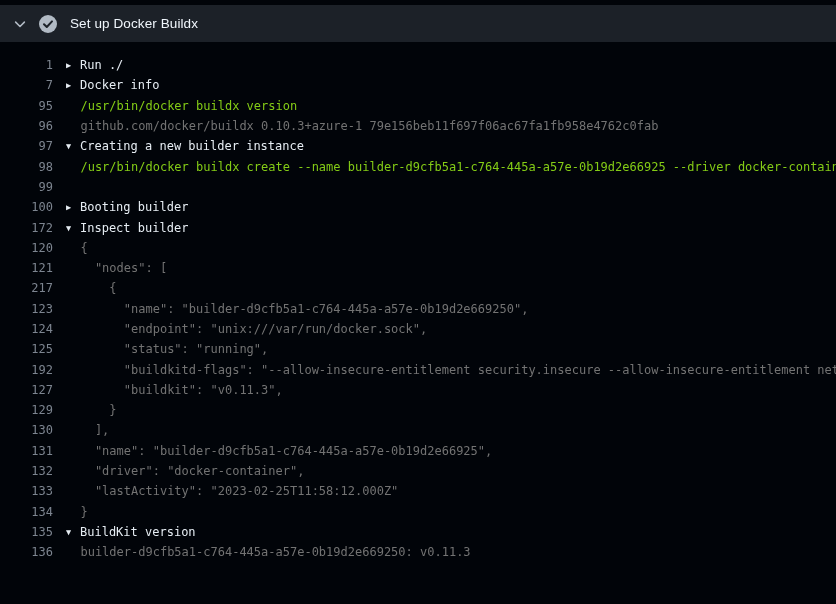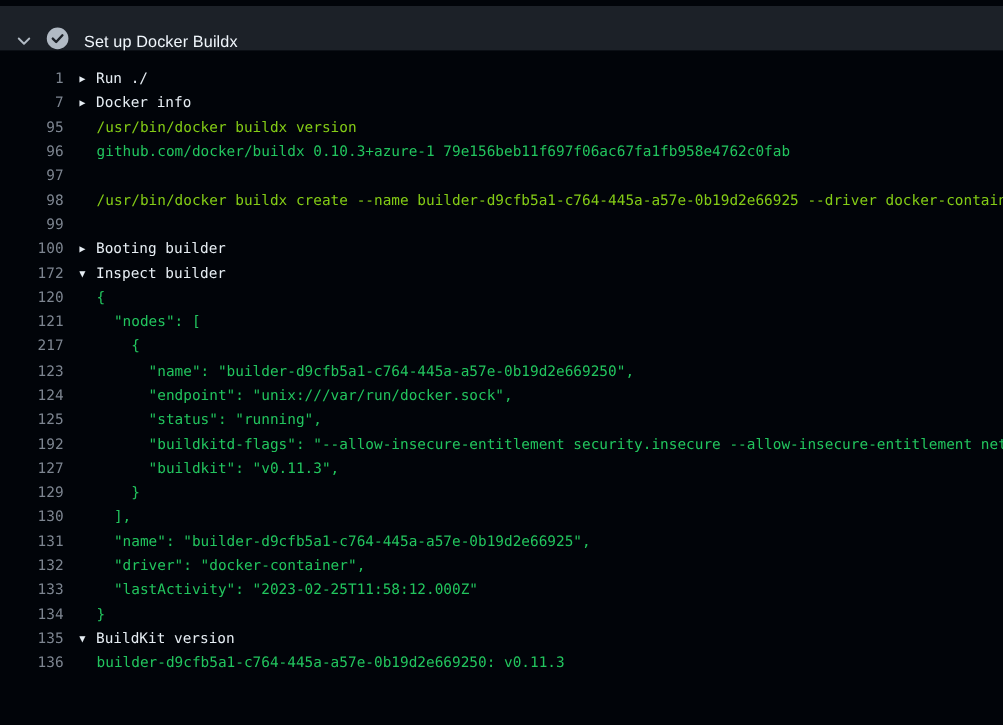--- a/index.html
+++ b/index.html
@@ -10,21 +10,21 @@
     position: relative;
     font-family: "DejaVu Sans Mono", monospace;
   }
   
   .step-header {
     position: absolute;
     top: 5px; left: 0; right: 0;
     height: 37px;
     background: #1c2128;
     display: flex;
-    align-items: flex-end;
+    align-items: center;
     padding: 0 12px;
     box-sizing: border-box;
     cursor: pointer;
   }
   .chev-wrap {
     width: 16px; height: 16px;
     display: flex; align-items: center; justify-content: center;
     margin-right: 10px;
   }
   .status-wrap {
@@ -52,21 +52,21 @@
     white-space: pre;
   }
   .log-line .num {
     flex: 0 0 53px;
     text-align: right;
     color: #7d8590;
     cursor: pointer;
   }
   .log-line .content {
     margin-left: 13px;
-    color: #22c55e;
+    color: #737373;
     overflow: hidden;
   }
   .log-line.group .content { color: #e6edf3; cursor: pointer; }
   .log-line .arrow {
     display: inline-block;
     width: 14px;
     font-size: 8.5px;
     color: #e6edf3;
     vertical-align: 1px;
   }
@@ -88,21 +88,21 @@
     </svg>
   </span>
   <span class="step-title">Set up Docker Buildx</span>
 </div>
 
 <div class="log" id="log-root">
     <div class="log-line group"><span class="num">1</span><span class="content"><span class="arrow">▶</span><span>Run ./</span></span></div>
     <div class="log-line group"><span class="num">7</span><span class="content"><span class="arrow">▶</span><span>Docker info</span></span></div>
     <div class="log-line cmd"><span class="num">95</span><span class="content">  /usr/bin/docker buildx version</span></div>
     <div class="log-line"><span class="num">96</span><span class="content">  github.com/docker/buildx 0.10.3+azure-1 79e156beb11f697f06ac67fa1fb958e4762c0fab</span></div>
-    <div class="log-line group"><span class="num">97</span></div>
+    <div class="log-line group"><span class="num">97</span><span class="content"><span class="arrow">▼</span><span>Creating a new builder instance</span></span></div>
     <div class="log-line cmd"><span class="num">98</span><span class="content">  /usr/bin/docker buildx create --name builder-d9cfb5a1-c764-445a-a57e-0b19d2e66925 --driver docker-container</span></div>
     <div class="log-line"><span class="num">99</span></div>
     <div class="log-line group"><span class="num">100</span><span class="content"><span class="arrow">▶</span><span>Booting builder</span></span></div>
     <div class="log-line group"><span class="num">172</span><span class="content"><span class="arrow">▼</span><span>Inspect builder</span></span></div>
     <div class="log-line"><span class="num">120</span><span class="content">  {</span></div>
     <div class="log-line"><span class="num">121</span><span class="content">    "nodes": [</span></div>
     <div class="log-line"><span class="num">217</span><span class="content">      {</span></div>
     <div class="log-line"><span class="num">123</span><span class="content">        "name": "builder-d9cfb5a1-c764-445a-a57e-0b19d2e669250",</span></div>
     <div class="log-line"><span class="num">124</span><span class="content">        "endpoint": "unix:///var/run/docker.sock",</span></div>
     <div class="log-line"><span class="num">125</span><span class="content">        "status": "running",</span></div>

